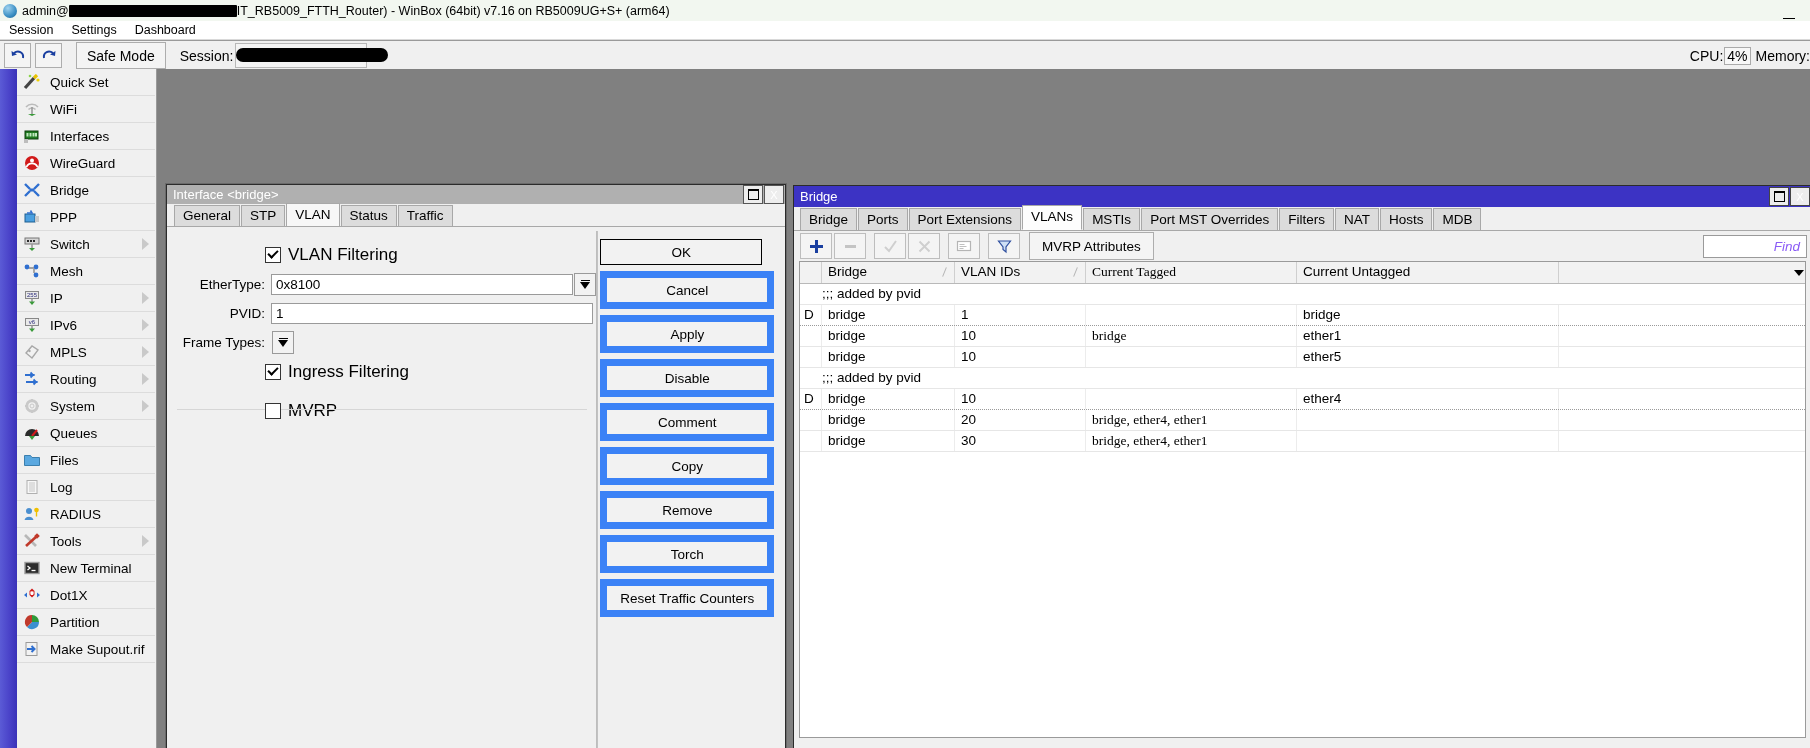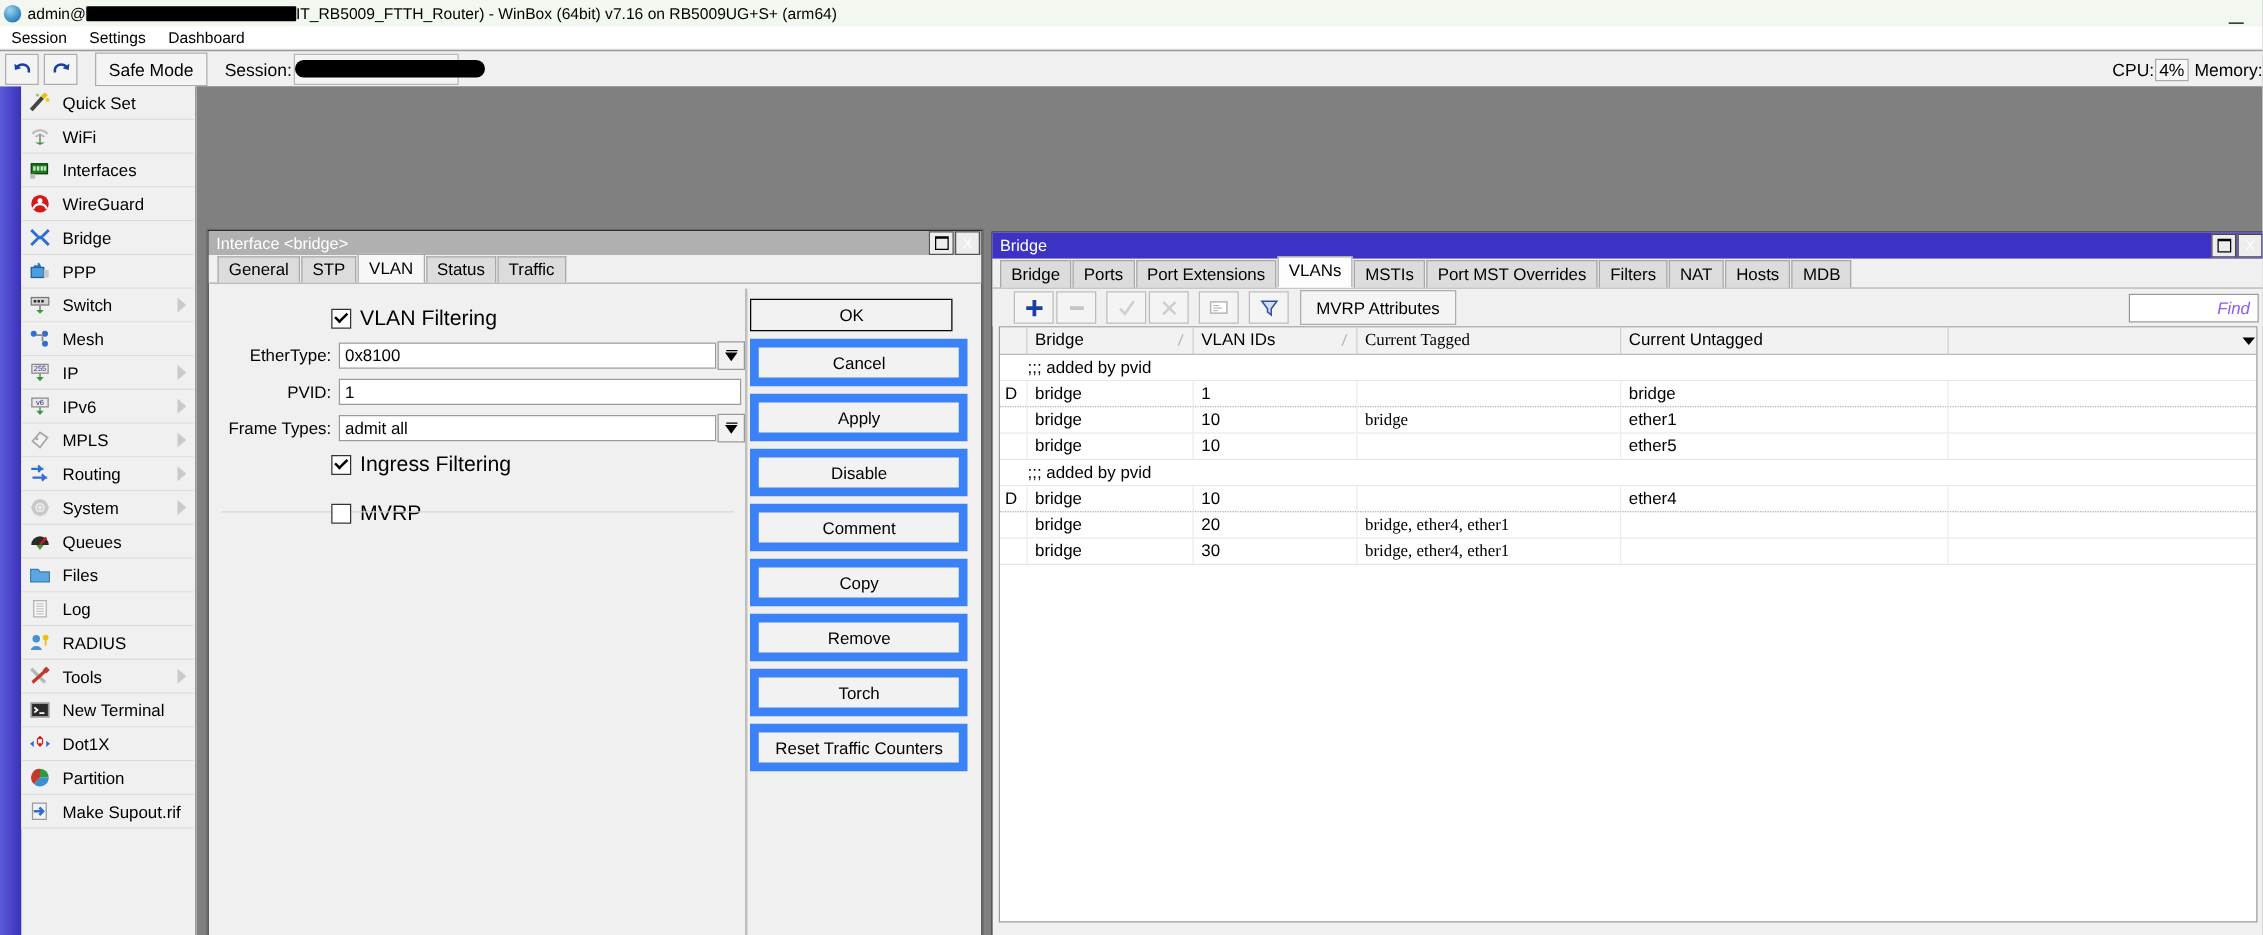--- a/index.html
+++ b/index.html
@@ -220,21 +220,21 @@
     padding-left: 6px; background: #f0f0f0; border-bottom: 1px solid #a8a8a8;
   }
   .bw-tab {
     height: 21px; padding: 0 8px; line-height: 21px; font-size: 13.5px;
     background: #dcdcdc; border: 1px solid #a8a8a8; border-bottom: none;
     margin-right: 1px; cursor: default;
   }
   .bw-tab.active { background: #fdfdfd; height: 23px; line-height: 22px; border-bottom: 1px solid #fdfdfd; }
 
   .bw-toolbar {
-    height: 30px; display: flex; align-items: center; padding-left: 17px;
+    height: 30px; display: flex; align-items: center; padding-left: 6px;
     background: #f0f0f0;
   }
   .itb {
     width: 30px; height: 24px; border: 1px solid #bdbdbd; background: #f4f4f4;
     display: flex; align-items: center; justify-content: center;
     margin-right: 2px; cursor: default;
   }
   .itb.gap { margin-left: 6px; }
   .mvrp-btn {
     height: 26px; padding: 0 12px; margin-left: 7px;
@@ -639,21 +639,20 @@
           </span>
         </div>
 
         <div class="frow">
           <span class="flabel">PVID:</span>
           <span class="finput w2">1</span>
         </div>
 
         <div class="frow">
           <span class="flabel">Frame Types:</span>
-          <span class="finput w1">admit all</span>
           <span class="fdrop">
             <span class="bar"></span>
               <span class="tri"></span>
           </span>
         </div>
 
         <div class="checkrow">
           <span class="cbox checked"></span>
           <span class="chk-label">Ingress Filtering</span>
         </div>

